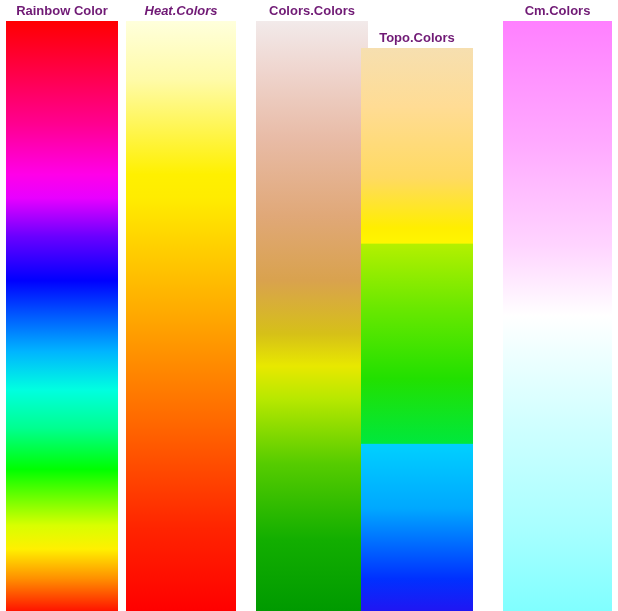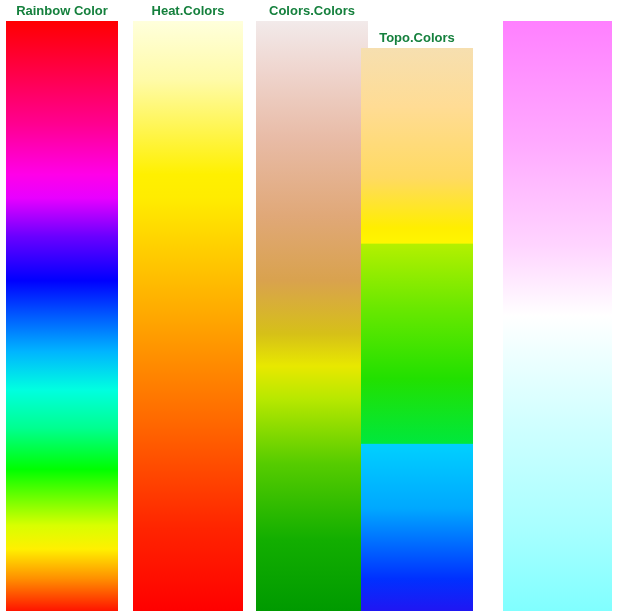--- a/index.html
+++ b/index.html
@@ -30,37 +30,37 @@
   .palette-title {
     position: absolute;
     top: 0;
     left: 0;
     right: 0;
     height: 30px;
     line-height: 21px;
     text-align: center;
     font-size: 13px;
     font-weight: bold;
-    color: #15803d;
+    color: #701a75;
     font-family: "Liberation Sans", sans-serif;
     white-space: nowrap;
     letter-spacing: 0px;
   }
 
   .palette-bar {
     position: absolute;
     top: 21px;
     left: 0;
     right: 0;
     bottom: 0;
   }
 
   
   #col-rainbow  { left: 6px;   width: 112px; }
-  #col-heat     { left: 133px; width: 110px; }
+  #col-heat     { left: 126px; width: 110px; font-style: italic; }
   #col-terrain  { left: 256px; width: 112px; }
   #col-topo     { left: 361px; width: 112px; margin-top: 27px; }
   #col-cm       { left: 503px; width: 109px; }
 
   
   .corner-rule {
     position: absolute;
     top: 0;
     left: 612px;
     width: 6px;
@@ -87,17 +87,18 @@
     <div class="palette-title">Colors.Colors</div>
     <div class="palette-bar" id="bar-terrain" style="background: linear-gradient(rgb(242, 234, 234) 0%, rgb(239, 213, 206) 8.5%, rgb(232, 187, 166) 20%, rgb(224, 168, 120) 33%, rgb(217, 162, 78) 44%, rgb(214, 192, 24) 53%, rgb(232, 232, 0) 58.5%, rgb(184, 232, 0) 64%, rgb(86, 204, 0) 75%, rgb(18, 174, 0) 88%, rgb(0, 154, 0) 100%);"></div>
   </div>
 
   <div class="palette-column" id="col-topo">
     <div class="palette-title">Topo.Colors</div>
     <div class="palette-bar" id="bar-topo" style="background: linear-gradient(rgb(246, 223, 176) 0%, rgb(255, 220, 148) 10%, rgb(255, 218, 98) 22%, rgb(255, 238, 0) 30.5%, rgb(255, 246, 0) 33.1%, rgb(180, 240, 0) 33.2%, rgb(106, 232, 0) 44%, rgb(34, 224, 0) 56%, rgb(0, 232, 60) 67%, rgb(0, 208, 255) 67.2%, rgb(0, 168, 255) 78%, rgb(0, 48, 255) 90%, rgb(58, 0, 232) 100%);"></div>
   </div>
 
   <div class="palette-column" id="col-cm">
+    <div class="palette-title">Cm.Colors</div>
     <div class="palette-bar" id="bar-cm" style="background: linear-gradient(rgb(255, 128, 255) 0%, rgb(255, 168, 255) 20%, rgb(255, 212, 255) 38%, rgb(255, 255, 255) 50%, rgb(242, 255, 255) 55%, rgb(204, 255, 255) 70%, rgb(168, 255, 255) 86%, rgb(128, 255, 255) 100%);"></div>
   </div>
 
   <div class="corner-rule"></div>
 </div>
 
 </body></html>

